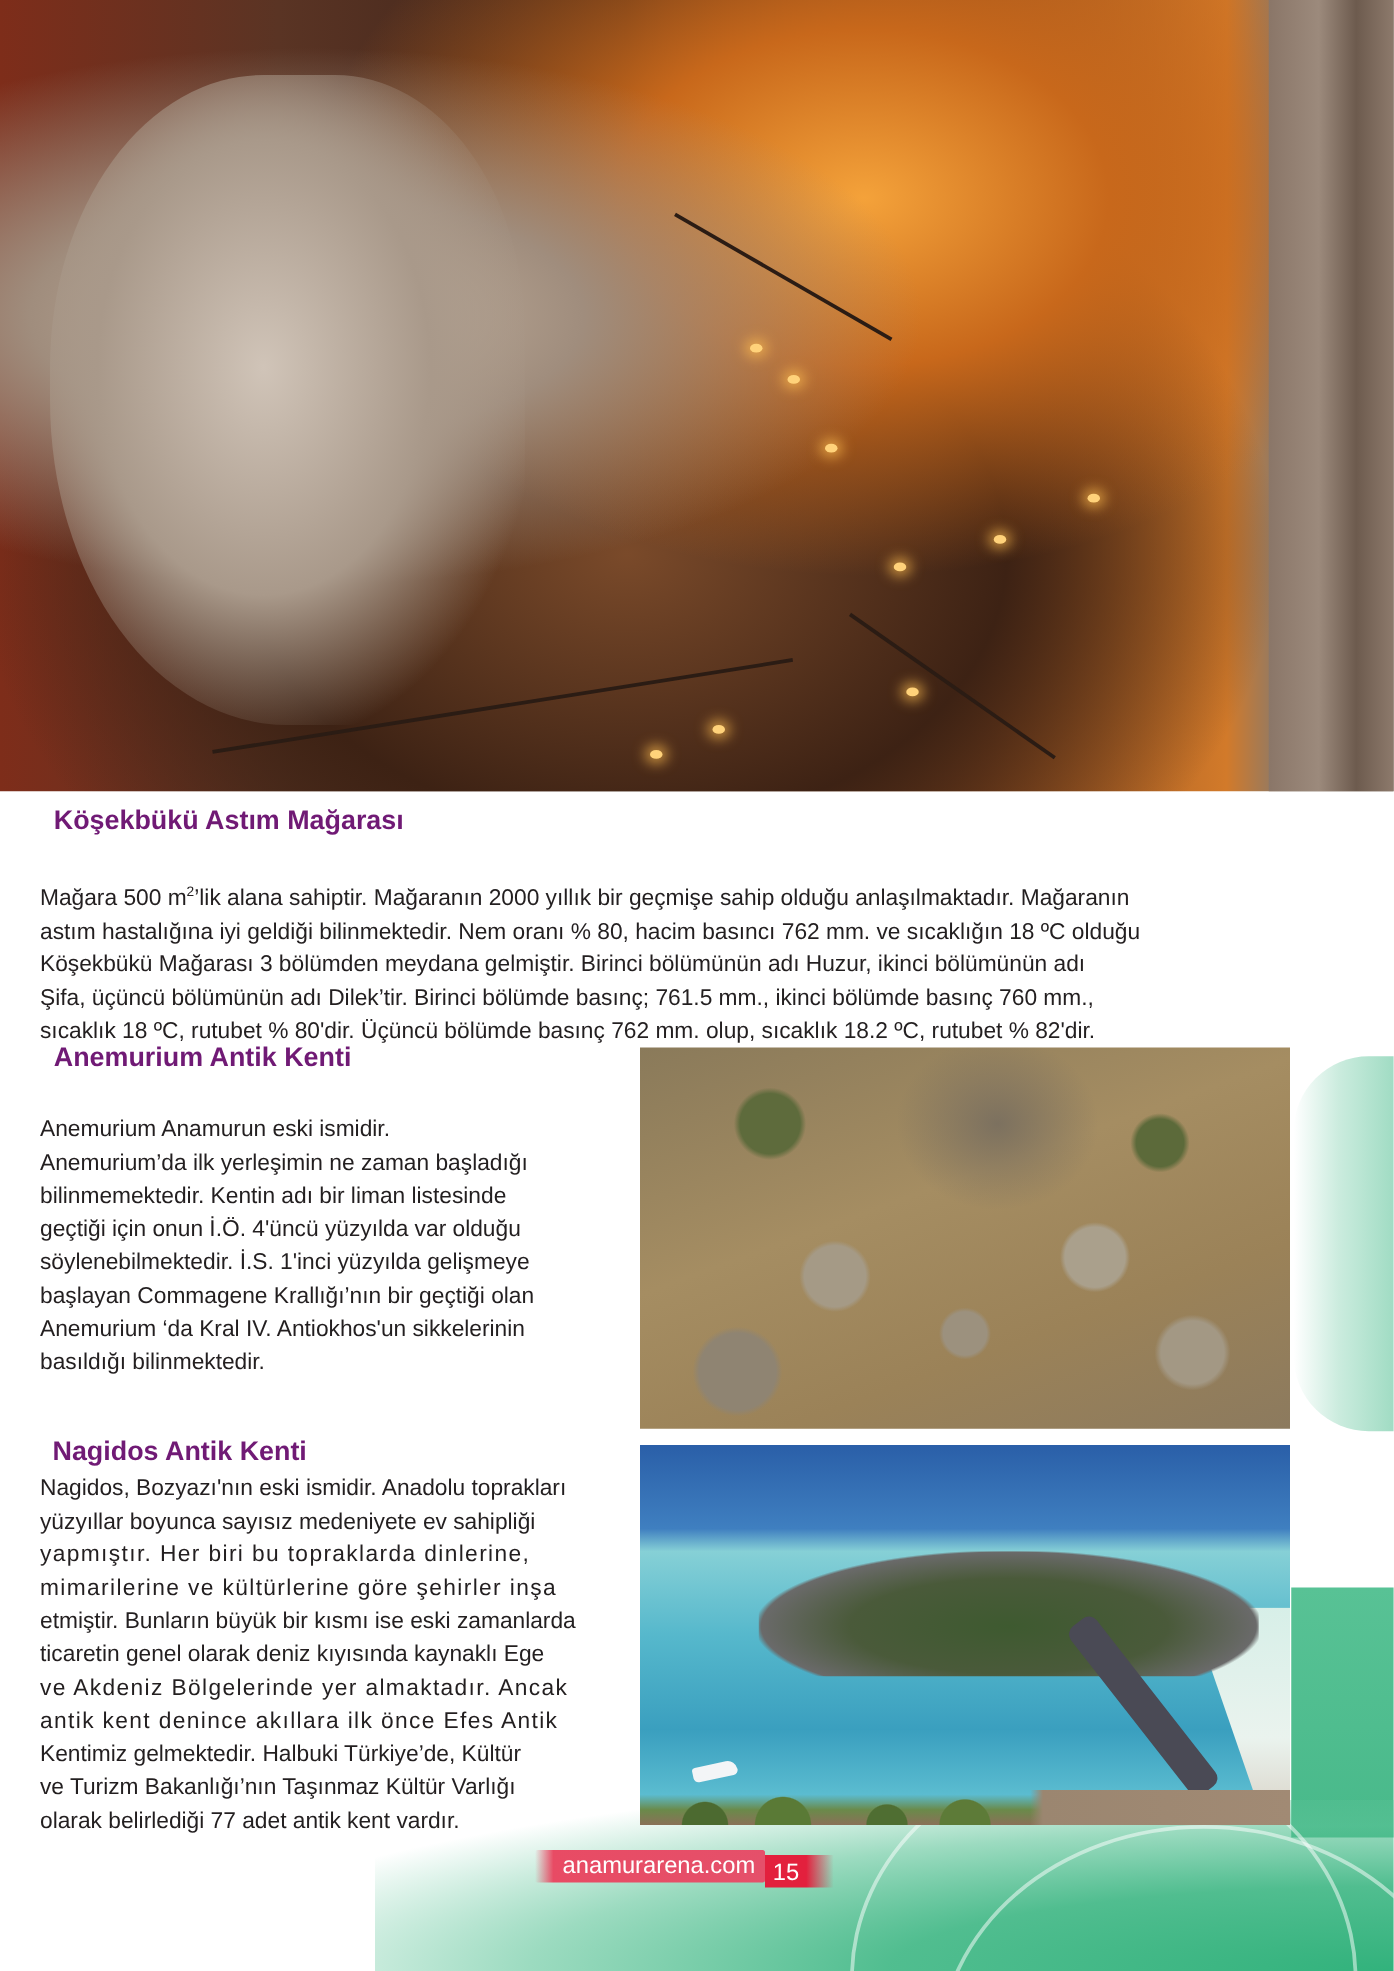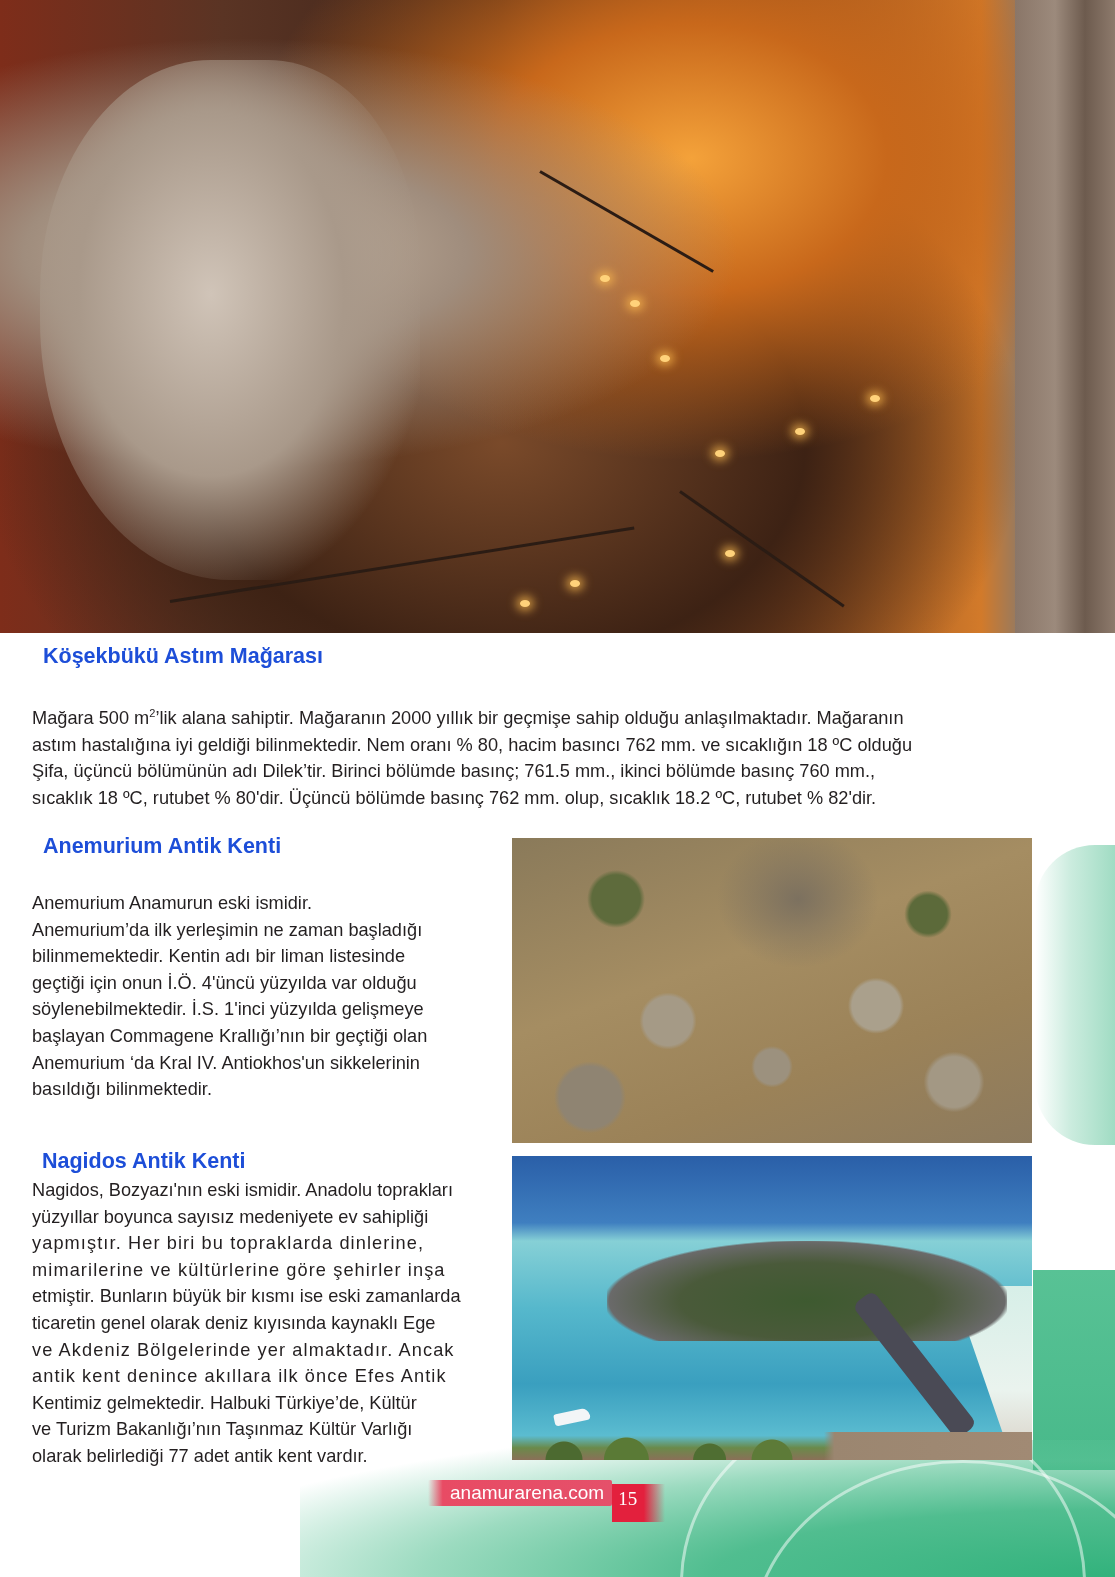--- a/index.html
+++ b/index.html
@@ -44,21 +44,21 @@
   .hero .rock {
     position: absolute; left: 40px; top: 60px; width: 380px; height: 520px;
     background: radial-gradient(ellipse at 45% 45%, #d0c4b8 0%, #a9998a 45%, rgba(110,90,75,0) 75%);
     border-radius: 45% 40% 35% 50%;
   }
   .hero .light { position: absolute; width: 10px; height: 7px; background: #ffd27a; border-radius: 50%; box-shadow: 0 0 10px 4px rgba(255,190,80,0.7); }
   .hero .rail { position: absolute; height: 3px; background: #2b1c14; transform-origin: left center; }
 
   
   .section-title {
-    position: absolute; font-weight: bold; font-size: 21.5px; color: #1d4ed8; margin: 0; white-space: nowrap;
+    position: absolute; font-weight: bold; font-size: 21.5px; color: #701a75; margin: 0; white-space: nowrap;
   }
   .para {
     position: absolute; font-size: 18.2px; line-height: 26.6px; color: #231f20; margin: 0;
   }
   .para span { display: block; white-space: nowrap; }
   .para .sp { letter-spacing: 1.1px; }
   sup { font-size: 11px; line-height: 0; }
 
   
   .photo { position: absolute; overflow: hidden; }
@@ -110,21 +110,21 @@
   .badge {
     position: absolute; left: 428px; top: 1480px; height: 26px; display: flex; align-items: stretch;
   }
   .badge .site {
     background: linear-gradient(90deg, rgba(232,75,100,0) 0%, #e84b64 8%, #e5506a 100%);
     color: #fff; font-size: 19px; line-height: 26px; padding: 0 8px 0 22px;
     border-radius: 2px;
   }
   .badge .page {
     background: linear-gradient(90deg, #e3203d 0%, #e3203d 60%, rgba(227,32,61,0) 100%);
-    color: #fff; font-size: 19px; line-height: 26px; padding: 2px 28px 12px 6px; margin-top: 4px; height: 24px; font-family: Liberation Serif, serif;
+    color: #fff; font-size: 19px; line-height: 26px; padding: 2px 28px 0 6px; margin-top: 4px; height: 24px;
   }
 </style>
 </head>
 <body>
 
 <div class="bg-right"></div>
 <div class="bg-right2"></div>
 <div class="bg-bottom">
   <div class="swoosh" style="left:380px; top:-40px; width:400px; height:360px;"></div>
   <div class="swoosh" style="left:450px; top:20px; width:420px; height:360px;"></div>
@@ -144,20 +144,21 @@
   <div class="light" style="left:600px; top:275px;"></div>
   <div class="light" style="left:630px; top:300px;"></div>
   <div class="light" style="left:660px; top:355px;"></div>
   <div class="light" style="left:725px; top:550px;"></div>
 </div>
 
 <h2 class="section-title" style="left:43px; top:644px;">Köşekbükü Astım Mağarası</h2>
 <div class="para" style="left:32px; top:705px;">
   <span>Mağara 500 m<sup>2</sup>’lik alana sahiptir. Mağaranın 2000 yıllık bir geçmişe sahip olduğu anlaşılmaktadır. Mağaranın</span>
   <span>astım hastalığına iyi geldiği bilinmektedir. Nem oranı % 80, hacim basıncı 762 mm. ve sıcaklığın 18 ºC olduğu</span>
+  <span>Köşekbükü Mağarası 3 bölümden meydana gelmiştir. Birinci bölümünün adı Huzur, ikinci bölümünün adı</span>
   <span>Şifa, üçüncü bölümünün adı Dilek’tir. Birinci bölümde basınç; 761.5 mm., ikinci bölümde basınç 760 mm.,</span>
   <span>sıcaklık 18 ºC, rutubet % 80'dir. Üçüncü bölümde basınç 762 mm. olup, sıcaklık 18.2 ºC, rutubet % 82'dir.</span>
 </div>
 
 <h2 class="section-title" style="left:43px; top:834px;">Anemurium Antik Kenti</h2>
 <div class="para" style="left:32px; top:890px;">
   <span>Anemurium Anamurun eski ismidir.</span>
   <span>Anemurium’da ilk yerleşimin ne zaman başladığı</span>
   <span>bilinmemektedir. Kentin adı bir liman listesinde</span>
   <span>geçtiği için onun İ.Ö. 4'üncü yüzyılda var olduğu</span>

